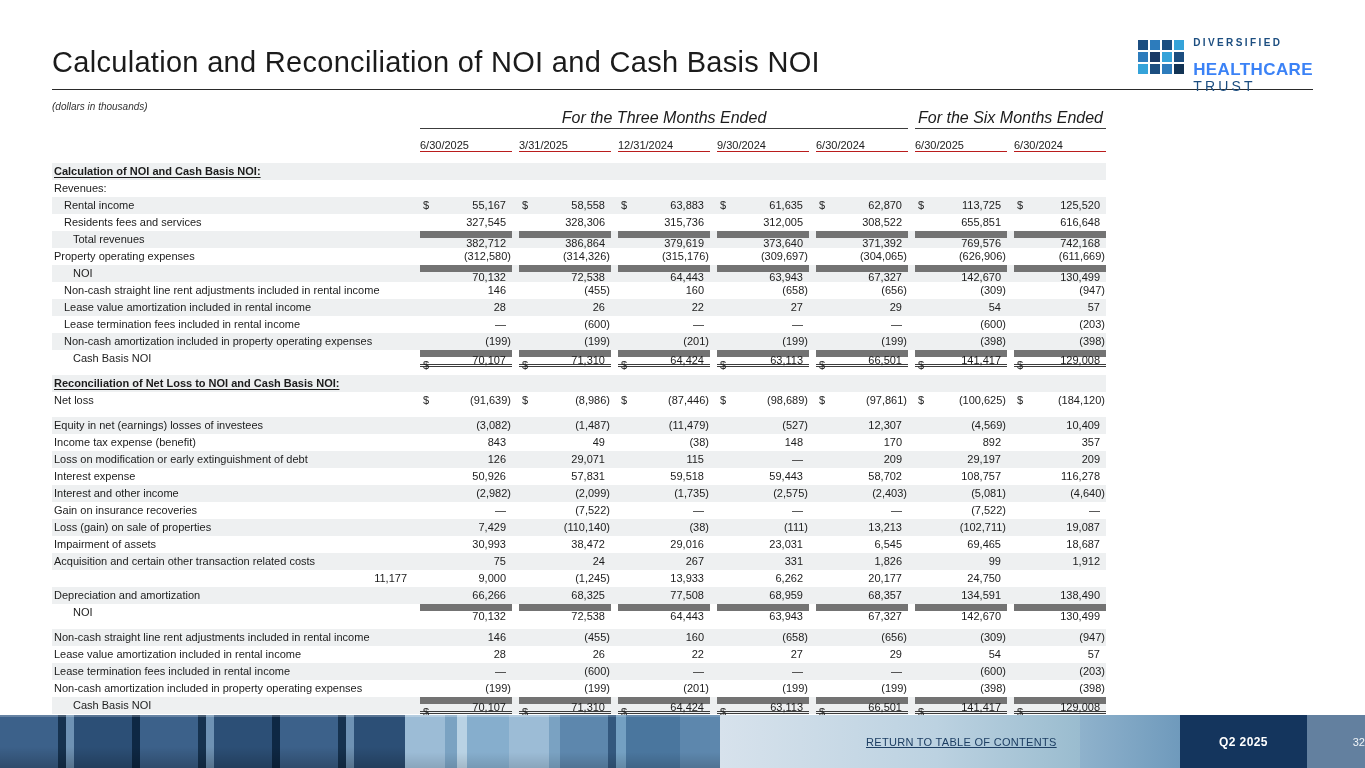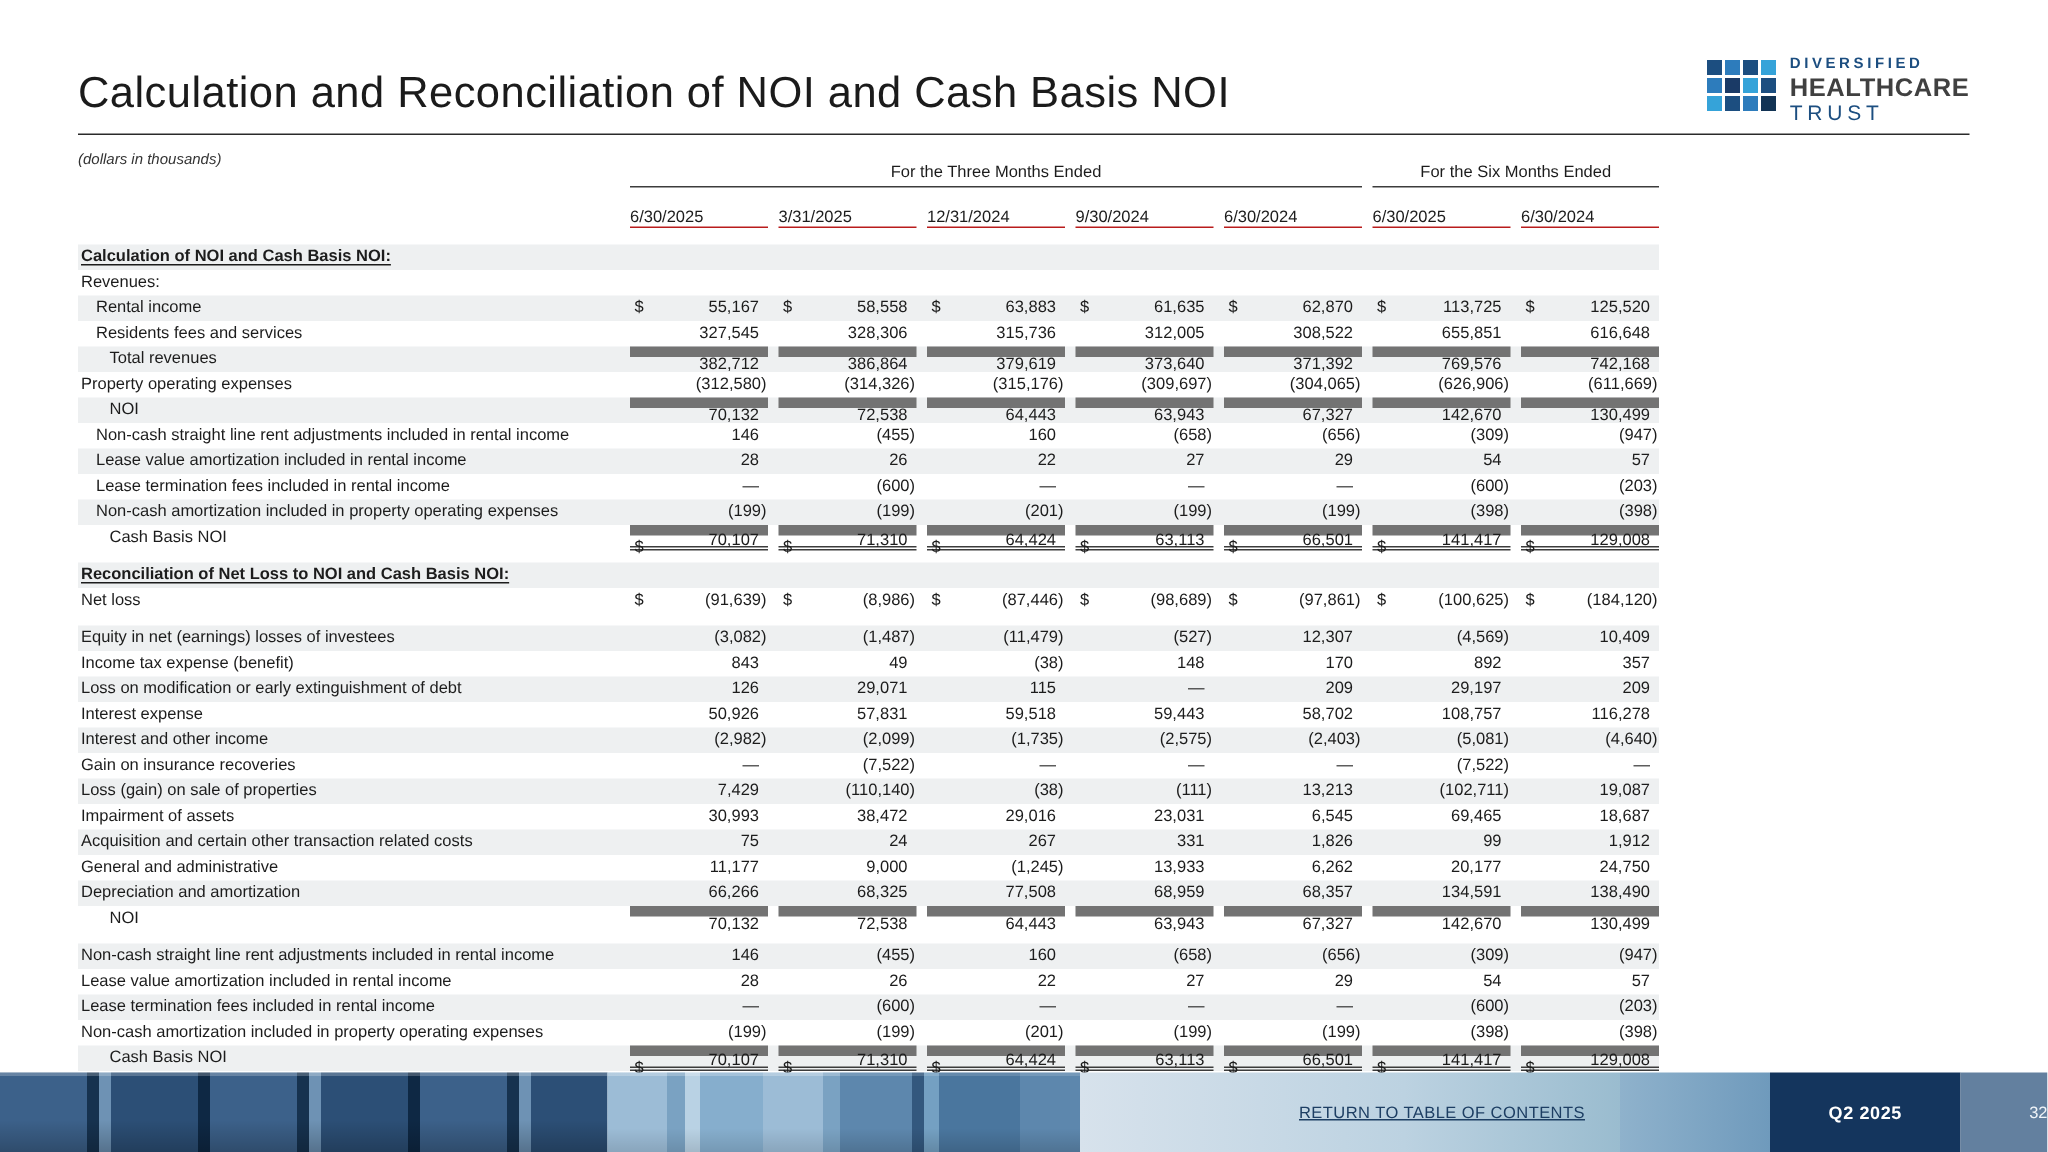--- a/index.html
+++ b/index.html
@@ -11,27 +11,27 @@
   .page-title { position:absolute; left:52px; top:46px; font-size:29px; font-weight:400; letter-spacing:0.3px; color:#1b1b1b; white-space:nowrap; }
   .title-rule { position:absolute; left:52px; top:89px; width:1261px; border-top:1.5px solid #2a2a2a; }
   .units-note { position:absolute; left:52px; top:101px; font-size:10px; font-style:italic; color:#333; }
 
   
   .logo { position:absolute; top:38px; right:52px; display:flex; align-items:flex-start; gap:9px; }
   .logo-squares { display:grid; grid-template-columns:repeat(4,10px); grid-auto-rows:10px; gap:2px; margin-top:2px; }
   .logo-squares span { display:block; width:10px; height:10px; }
   .logo-text { display:flex; flex-direction:column; line-height:1.05; }
   .logo-l1 { font-size:10px; font-weight:700; letter-spacing:2.4px; color:#1c4e80; }
-  .logo-l2 { font-size:17px; font-weight:700; letter-spacing:0.4px; color:#404040; margin-top:1px; }
+  .logo-l2 { font-size:17px; font-weight:700; letter-spacing:0.4px; color:#3b82f6; margin-top:12px; }
   .logo-l3 { font-size:14px; font-weight:400; letter-spacing:3.2px; color:#1c4e80; margin-top:1px; }
 
   
   .fin-table { position:absolute; left:52px; top:109px; width:1054px; font-size:11px; }
   .ghead { display:grid; grid-template-columns:361px 488px 191px; column-gap:7px; height:16px; }
-  .gcell { text-align:center; border-bottom:1px solid #3c3c3c; padding-bottom:1px; font-size:11px; color:#1c1c1c; }
+  .gcell { text-align:center; border-bottom:1px solid #3c3c3c; padding-bottom:1px; font-size:16px; color:#1c1c1c;font-style:italic; }
   .dates { display:grid; grid-template-columns:361px repeat(7,92px); column-gap:7px; height:16px; margin-top:1px; }
   .dcell { text-align:left; border-bottom:1px solid #b91c1c; font-size:11px; padding-top:13px; }
   #table-rows { margin-top:21px; }
   .trow { display:grid; grid-template-columns:361px repeat(7,92px); column-gap:7px; height:17px; align-items:stretch; }
   .trow.shade { background:#eef0f1; }
   .spacer-row { height:8px; }
   .lcell { white-space:nowrap; overflow:hidden; padding-left:2px; line-height:17px; }
   .lcell.ind1 { padding-left:12px; }
   .lcell.ind2 { padding-left:21px; }
   .lcell.section { font-weight:700; text-decoration:underline; text-underline-offset:2px; }
@@ -648,21 +648,20 @@
             <span class="val">1,826</span>
           </div>
           <div class="vcell">
             <span class="val">99</span>
           </div>
           <div class="vcell">
             <span class="val">1,912</span>
           </div>
         </div>
         <div class="trow">
-          <div class="lcell">General and administrative</div>
           <div class="vcell">
             <span class="val">11,177</span>
           </div>
           <div class="vcell">
             <span class="val">9,000</span>
           </div>
           <div class="vcell">
             <span class="val paren">(1,245)</span>
           </div>
           <div class="vcell">

